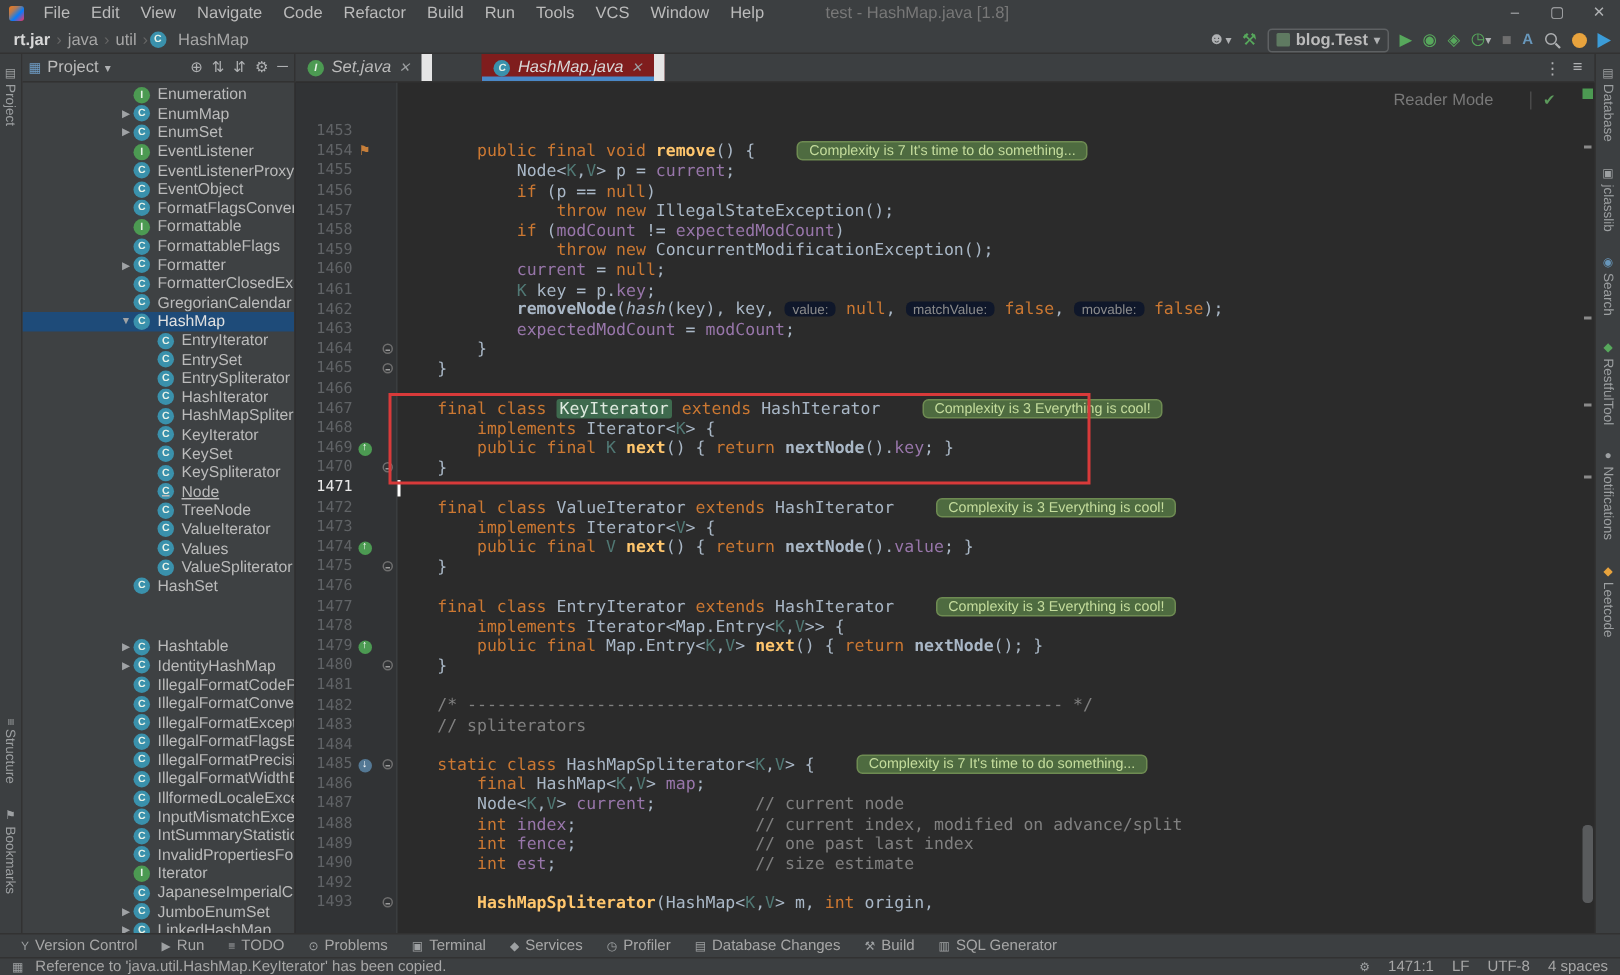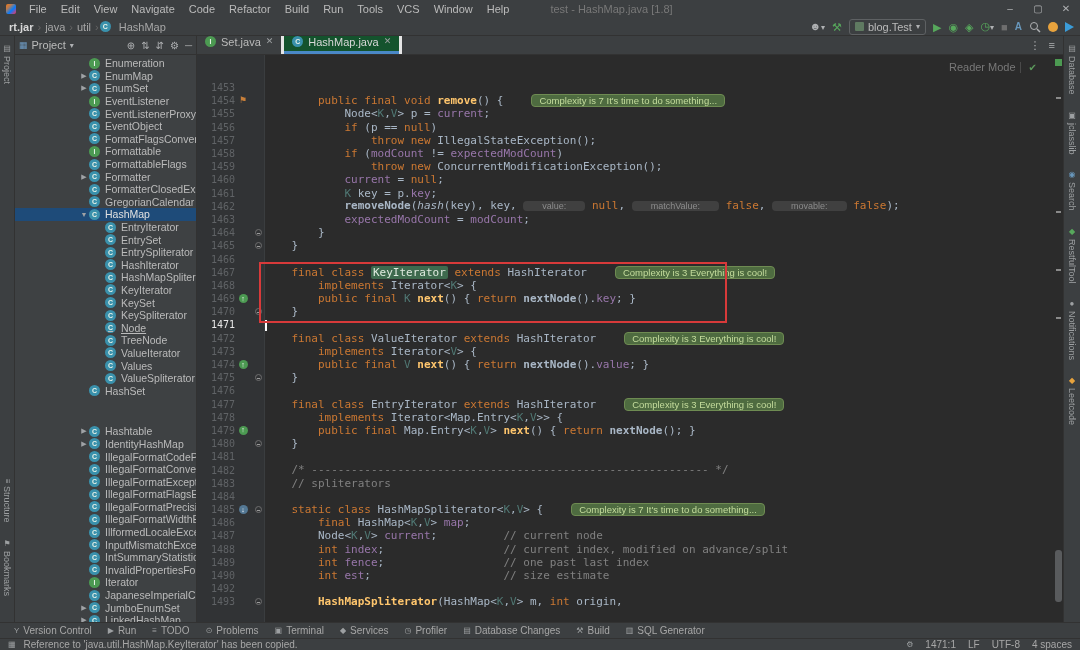--- a/index.html
+++ b/index.html
@@ -15,21 +15,21 @@
   .win-btn { width:28px; text-align:center; color:#AFB1B3; font-size:10px; line-height:18px; }
   .row2 { height:18px; background:#3C3F41; display:flex; align-items:center;
           font-size:11px; color:#A7A7A7; padding:0 6px; border-bottom:1px solid #323232; }
   .crumb { padding:0 3px; }
   .crumb.bold { color:#D8D8D8; font-weight:bold; }
   .crumb-sep { color:#666; padding:0 1px; }
   .run-toolbar { margin-left:auto; display:flex; align-items:center; gap:7px; }
   .tb-ico { font-size:11px; color:#AFB1B3; line-height:16px; }
   .tb-green { color:#57A85C; }
   .combo { display:flex; align-items:center; gap:4px; border:1px solid #5E6163; border-radius:3px;
-           padding:0 5px; height:16px; color:#BBBBBB; }
+           padding:0 5px; height:16px; color:#BBBBBB;font-weight:bold; }
   .combo-ico { width:9px; height:9px; background:#5F7A61; border-radius:1px; display:inline-block; }
   .chev { font-size:8px; color:#AFB1B3; }
   .stop-ico { color:#6E6E6E; }
   .dot-orange { width:10px; height:10px; border-radius:50%; background:#E8A33D; display:inline-block; }
   .flag-ico { width:0; height:0; border-left:9px solid #3B9CD8; border-top:5px solid transparent;
               border-bottom:5px solid transparent; display:inline-block; }
   .translate-ico { color:#6897BB; font-weight:bold; font-size:10px; }
   .main { height:586px; display:flex; }
   .stripe { width:15px; background:#3C3F41; display:flex; flex-direction:column; align-items:center;
             font-size:9px; color:#9DA0A2; overflow:hidden; }
@@ -51,22 +51,22 @@
   .tree-row.sel { background:#1E4B79; color:#E0E0E0; }
   .tr-arrow { width:10px; flex:none; font-size:7px; color:#9FA2A5; text-align:center; }
   .tree-ico { display:inline-flex; width:11px; height:11px; border-radius:50%; align-items:center;
               justify-content:center; font-size:7px; font-weight:bold; color:#E8F2E8;
               margin-right:5px; flex:none; }
   .tree-ico.c { background:#3A91AC; }
   .tree-ico.i { background:#4C9A52; }
   .editor-zone { flex:1; display:flex; flex-direction:column; min-width:0; }
   .tabbar { height:19px; background:#3C3F41; display:flex; align-items:stretch;
             border-bottom:1px solid #323232; font-size:11px; color:#BBBBBB; }
-  .tab { display:flex; gap:5px; padding:0 8px; border-right:3px solid #e5e5e5; }
-  .tab.active { background:#14532d; color:#D8D8D8; box-shadow:inset 0 -3px 0 #4A88C7; }
+  .tab { display:flex; align-items:center; gap:5px; padding:0 8px; border-right:7px solid #e5e5e5;font-style:italic; }
+  .tab.active { background:#7f1d1d; color:#D8D8D8; box-shadow:inset 0 -3px 0 #4A88C7;margin-left:33px; }
   .tab .tree-ico { margin-right:0; }
   .tab-close { color:#9DA0A2; font-size:9px; }
   .tab-right { margin-left:auto; display:flex; gap:8px; align-items:center; padding:0 8px;
                color:#AFB1B3; font-size:11px; }
   .editor { flex:1; position:relative; background:#2B2B2B; overflow:hidden; padding-top:26px; }
   .gutter-bg { position:absolute; left:0; top:0; bottom:0; width:68px; background:#313335;
                border-right:1px solid #3A3D3F; }
   .line { height:13.2px; display:flex; align-items:center; position:relative; z-index:2; }
   .ln { width:38px; flex:none; text-align:right; font-family:"DejaVu Sans Mono", monospace;
         font-size:10px; color:#606366; }
@@ -77,29 +77,29 @@
         background:#4C9A52; color:#fff; font-size:7px; align-items:center; justify-content:center; }
   .gmark .im { background:#547894; }
   .fold { width:14px; flex:none; display:flex; align-items:center; justify-content:center; }
   .fold-c { width:7px; height:7px; border:1px solid #6E6E6E; border-radius:50%; position:relative; }
   .fold-c:after { content:""; position:absolute; left:1px; right:1px; top:2.5px; height:1px; background:#9A9A9A; }
   code.src { font-family:"DejaVu Sans Mono", monospace; font-size:11px; white-space:pre;
              line-height:13.2px; }
   .tk-k { color:#CC7832; } .tk-d { color:#A9B7C6; } .tk-m { color:#FFC66D; font-weight:bold; }
   .tk-f { color:#9876AA; } .tk-t { color:#507874; } .tk-c { color:#808080; }
   .tk-b { color:#A9B7C6; font-weight:bold; } .tk-i { color:#A9B7C6; font-style:italic; }
-  .tk-h { background:#404040; color:#8C8C8C; border-radius:4px; padding:0 19px; font-size:9px;
+  .tk-h { background:#0f172a; color:#8C8C8C; border-radius:4px; padding:0 5px; font-size:9px;
           font-family:"Liberation Sans", sans-serif; }
   .tk-hl { background:#3E6A4E; color:#DFEADF; border-radius:2px; padding:0 2px; }
   .badge { margin-left:28px; background:#4E6B40; border:1px solid #6E8B52; color:#C4DC9C;
            font-size:9.5px; font-family:"Liberation Sans", sans-serif; border-radius:4px;
            padding:0 7px; line-height:11px; white-space:nowrap; }
   .caret { display:inline-block; width:1.5px; height:11px; background:#FFFFFF; vertical-align:middle; }
   .reader-mode { position:absolute; top:6px; right:26px; font-size:11px; color:#787878;
-                 display:flex; gap:4px; align-items:center; z-index:5; }
+                 display:flex; gap:24px; align-items:center; z-index:5; }
   .reader-check { color:#5C9A5C; font-size:10px; border-left:1px solid #4A4A4A; padding-left:8px; }
   .red-rect { position:absolute; left:62px; top:207px; width:468px; height:61px;
               border:2px solid #D83A3A; z-index:6; pointer-events:none; }
   .scroll-area { position:absolute; right:0; top:0; bottom:0; width:10px; z-index:4; }
   .es-green { position:absolute; right:1px; top:4px; width:7px; height:7px; background:#4C9A52; }
   .es-tick { position:absolute; right:2px; width:5px; height:2px; background:#8A8A8A; }
   .scroll-thumb { position:absolute; right:1px; top:495px; width:7px; height:52px;
                   background:#595B5D; border-radius:3px; }
   .bottombar { height:16px; background:#3C3F41; border-top:1px solid #323232; display:flex;
                align-items:center; gap:16px; font-size:10px; color:#A7A7A7; padding-left:14px; }

